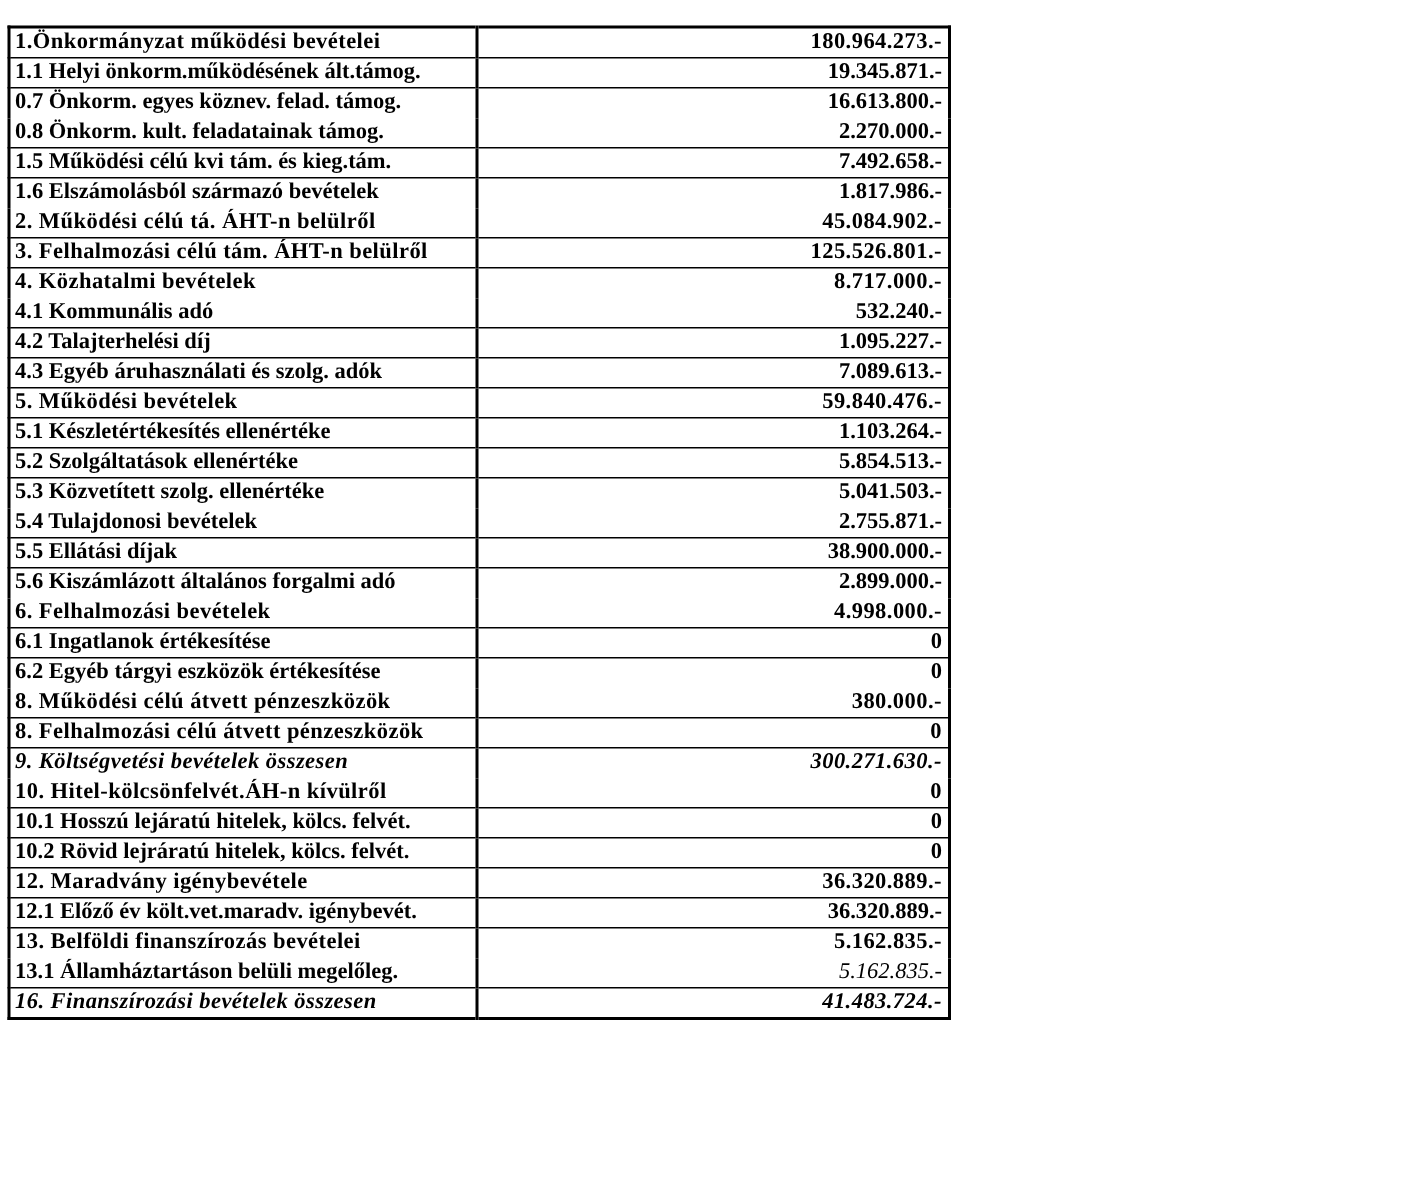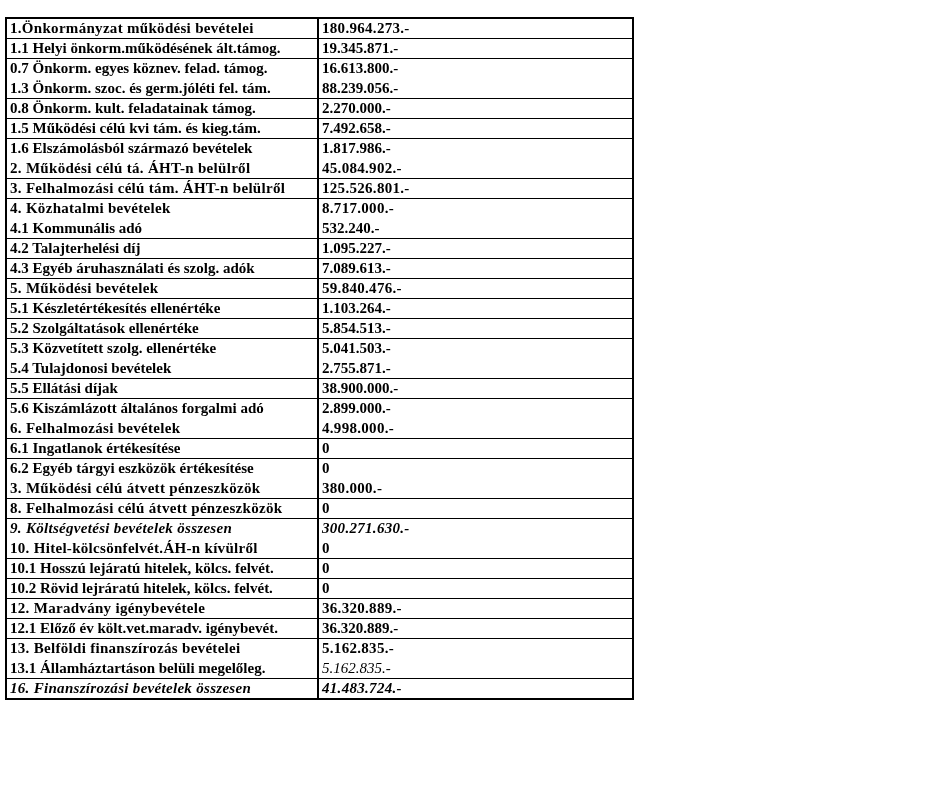--- a/index.html
+++ b/index.html
@@ -38,20 +38,21 @@
     line-height: 19px;
     white-space: nowrap;
     overflow: hidden;
     vertical-align: middle;
   }
   table.budget-table td.label {
     border-right: 2px solid #000000;
     text-align: left;
   }
   table.budget-table td.value {
+    text-align: right;
   }
   table.budget-table tr.nosep td { border-bottom: none; }
   .s-n  { font-weight: bold; font-style: normal; margin-top: 16px; }
   .s-b  { font-weight: bold;   font-style: normal; letter-spacing: 0.3px; }
   .s-bi { font-weight: bold;   font-style: italic; letter-spacing: 0.3px; }
   .s-i  { font-weight: normal; font-style: italic; }
 </style>
 </head>
 <body>
 
@@ -68,24 +69,20 @@
         </tr>
         <tr>
           <td class="label s-n">1.1 Helyi önkorm.működésének ált.támog.</td>
           <td class="value s-n">19.345.871.-</td>
         </tr>
         <tr class="nosep">
           <td class="label s-n">0.7 Önkorm. egyes köznev. felad. támog.</td>
           <td class="value s-n">16.613.800.-</td>
         </tr>
         <tr>
-          <td class="label s-n">1.3 Önkorm. szoc. és germ.jóléti fel. tám.</td>
-          <td class="value s-n">88.239.056.-</td>
-        </tr>
-        <tr>
           <td class="label s-n">0.8 Önkorm. kult. feladatainak támog.</td>
           <td class="value s-n">2.270.000.-</td>
         </tr>
         <tr>
           <td class="label s-n">1.5 Működési célú kvi tám. és kieg.tám.</td>
           <td class="value s-n">7.492.658.-</td>
         </tr>
         <tr class="nosep">
           <td class="label s-n">1.6 Elszámolásból származó bevételek</td>
           <td class="value s-n">1.817.986.-</td>
@@ -148,21 +145,21 @@
         </tr>
         <tr>
           <td class="label s-n">6.1 Ingatlanok értékesítése</td>
           <td class="value s-n">0</td>
         </tr>
         <tr class="nosep">
           <td class="label s-n">6.2 Egyéb tárgyi eszközök értékesítése</td>
           <td class="value s-n">0</td>
         </tr>
         <tr>
-          <td class="label s-b">3. Működési célú átvett pénzeszközök</td>
+          <td class="label s-b">8. Működési célú átvett pénzeszközök</td>
           <td class="value s-b">380.000.-</td>
         </tr>
         <tr>
           <td class="label s-b">8. Felhalmozási célú átvett pénzeszközök</td>
           <td class="value s-b">0</td>
         </tr>
         <tr class="nosep">
           <td class="label s-bi">9. Költségvetési bevételek összesen</td>
           <td class="value s-bi">300.271.630.-</td>
         </tr>

